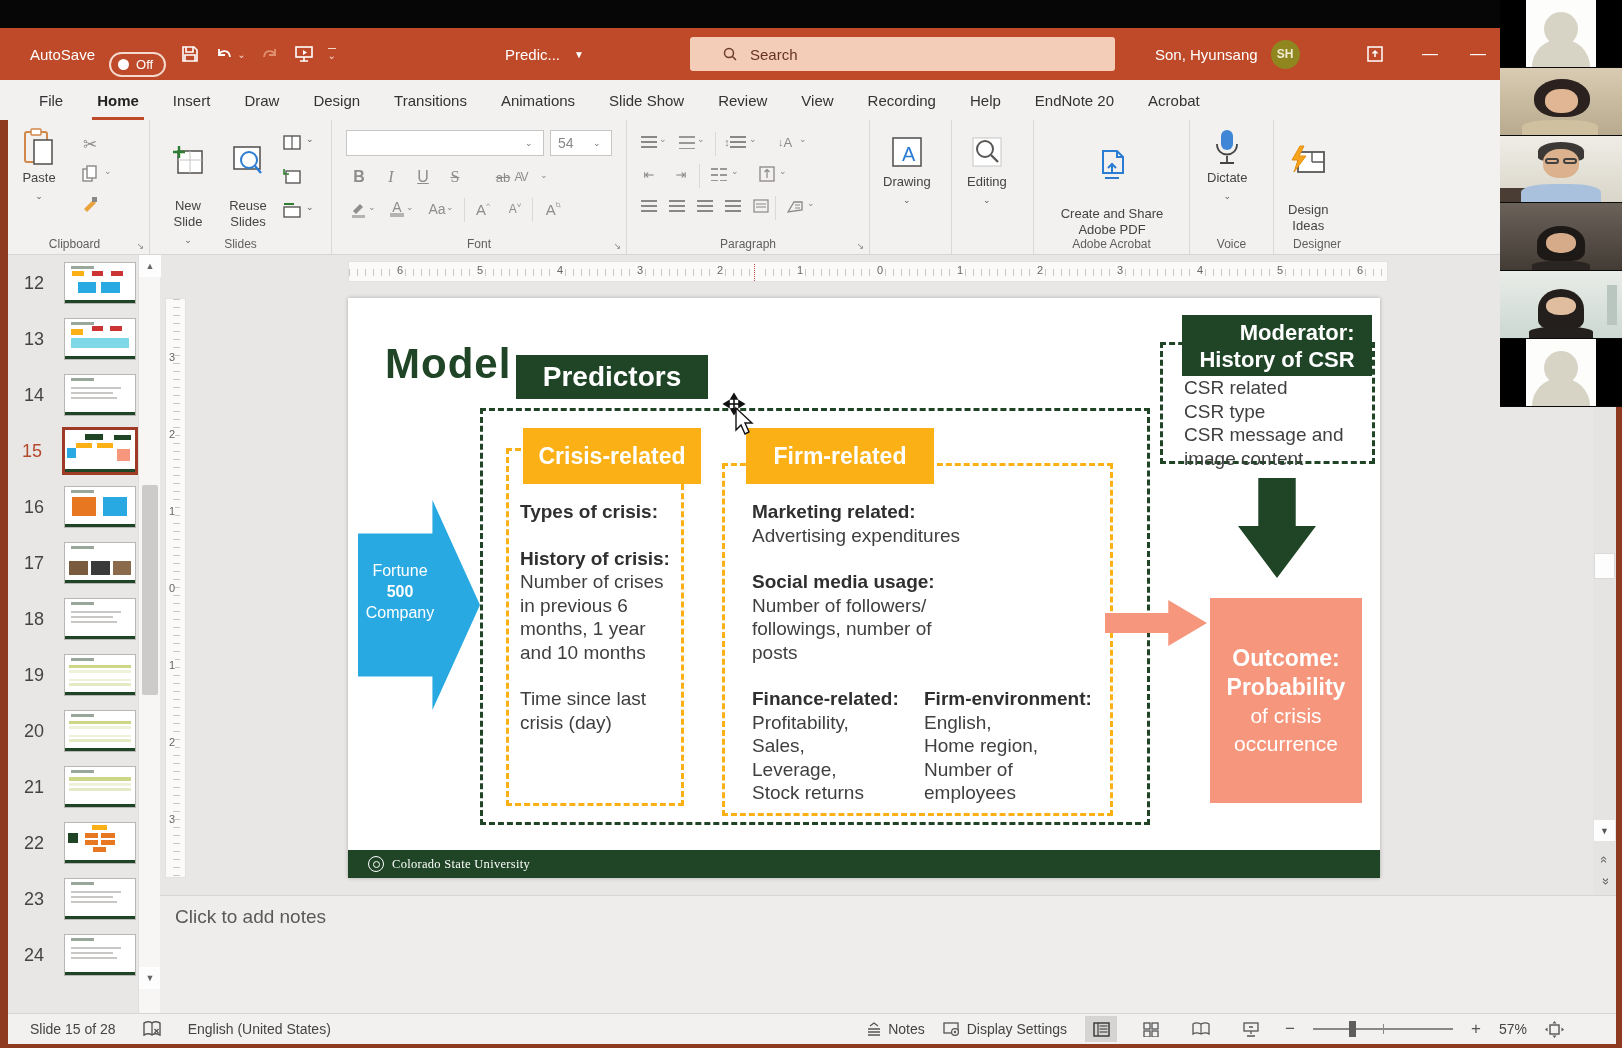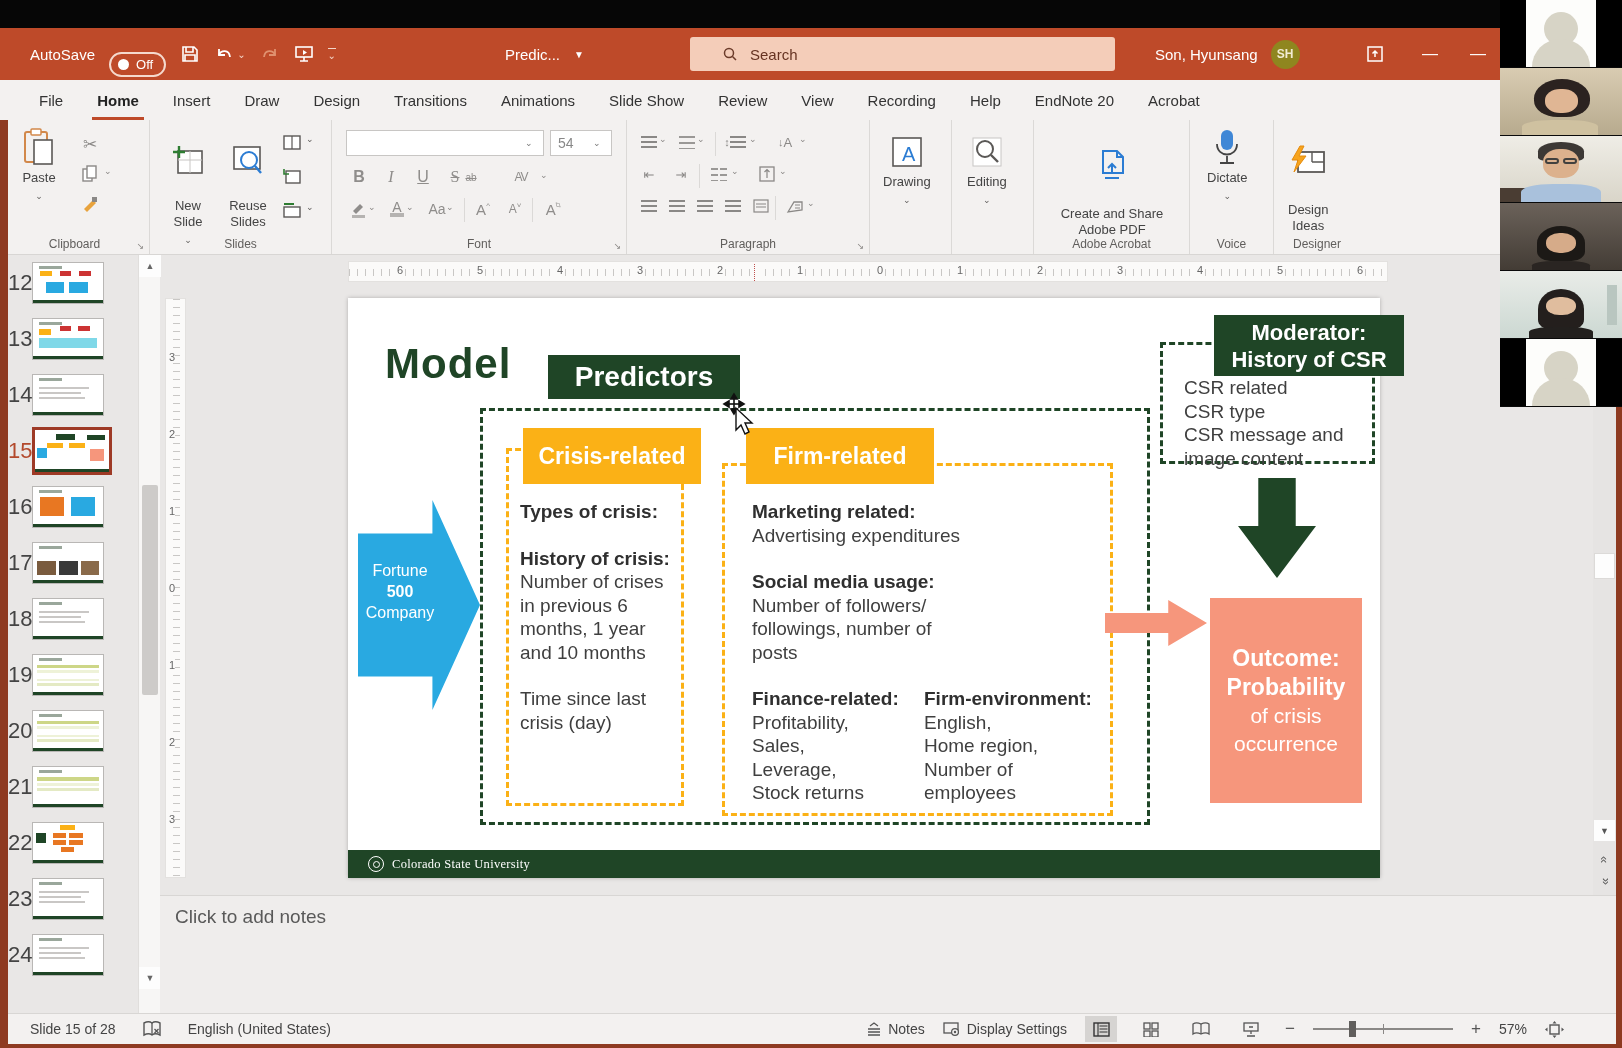--- a/index.html
+++ b/index.html
@@ -47,42 +47,42 @@
   .vdiv { position:absolute; width:1px; background:#dbd9d7; }
 
   
   .workspace { left:160px; top:255px; width:1456px; height:758px; background:#e9e7e6; }
   .lborder { left:0; top:120px; width:8px; height:924px; background:var(--c-border,#8e3a21); }
   .rborder { left:1616px; top:120px; width:6px; height:924px; background:var(--c-border,#8e3a21); }
   .bborder { left:0; top:1044px; width:1622px; height:4px; background:var(--c-border,#8e3a21); }
 
   .thumbpanel { left:8px; top:255px; width:130px; height:758px; background:#e9e7e6; overflow:hidden; }
   .titem { height:56px; display:flex; align-items:center; cursor:pointer; }
-  .tnum { width:24px; text-align:right; padding-right:6px; font-size:22px; color:#444; }
+  .tnum { width:56px; text-align:right; padding-right:20px; font-size:18px; color:#444; }
   .titem.sel .tnum { color:#b3492c; }
   .tprev { position:relative; width:72px; height:42px; background:#fff; border:1px solid #b9b7b5; overflow:hidden; }
   .titem.sel .tprev { border:3px solid var(--c-thumbsel,#9e3a26); width:80px; height:48px; }
   .tprev i { position:absolute; display:block; }
   .thumbscroll { left:138px; top:255px; width:22px; height:758px; background:#f7f6f5; border-left:1px solid #e0deDC; }
   .sbtn { position:absolute; left:0; width:22px; height:22px; background:#fdfdfd; color:#666; font-size:9px; display:flex; align-items:center; justify-content:center; cursor:pointer; }
   .sthumb { position:absolute; left:3px; width:16px; border-radius:2px; background:#cdcbc9; cursor:pointer; }
 
   .hruler { left:348px; top:261px; width:1040px; height:21px; background:#fbfaf9; border:1px solid #e3e1df;
             background-image:repeating-linear-gradient(90deg,#c9c7c5 0 1px, transparent 1px 8px); background-size:100% 7px; background-position:0 7px; background-repeat:no-repeat; }
   .hruler span { position:absolute; top:2px; font-size:11px; color:#666; background:#fbfaf9; padding:0 2px; }
   .rind { position:absolute; top:0; bottom:0; width:0; border-left:1px dotted #c0504d; }
   .vruler { left:165px; top:298px; width:21px; height:580px; background:#fbfaf9; border:1px solid #e3e1df;
             background-image:repeating-linear-gradient(#c9c7c5 0 1px, transparent 1px 8px); background-size:7px 100%; background-position:7px 0; background-repeat:no-repeat; }
   .vruler span { position:absolute; left:3px; font-size:11px; color:#666; background:#fbfaf9; }
 
   
   .slide { left:348px; top:298px; width:1032px; height:580px; background:#fff; box-shadow:0 0 4px rgba(0,0,0,.25); }
   .slide .abs { position:absolute; }
   .s-title { left:37px; top:42px; font-size:42px; font-weight:bold; color:var(--c-green,#1f4526); letter-spacing:1px; }
-  .greenbox { background:var(--c-green,#1f4526); color:#fff; font-weight:bold; display:flex; align-items:center; justify-content:center; text-align:center;margin-left:32px; }
+  .greenbox { background:var(--c-green,#1f4526); color:#fff; font-weight:bold; display:flex; align-items:center; justify-content:center; text-align:right; }
   .goldbox { background:var(--c-gold,#fbb116); color:#fff; font-weight:bold; display:flex; align-items:center; justify-content:center; }
   .dashdark { border:3px dashed var(--c-green,#1f4526); }
   .dashgold { border:3px dashed var(--c-gold,#fbb116); }
   .body-txt { font-size:19px; line-height:23.5px; color:#3f3f3f; }
   .body-txt b { color:#2f2f2f; }
   .preline { white-space:pre-line; }
   .bluearrow { left:10px; top:202px; width:122px; height:210px; background:var(--c-blue,#29a9e1);
                clip-path:polygon(0 16%, 61% 16%, 61% 0, 100% 50%, 61% 100%, 61% 84%, 0 84%); }
   .darrow { left:890px; top:180px; width:78px; height:100px; background:var(--c-green,#1f4526);
             clip-path:polygon(26% 0, 74% 0, 74% 48%, 100% 48%, 50% 100%, 0 48%, 26% 48%); }
@@ -280,21 +280,21 @@
           <span class="dd">⌄</span>
         </div>
       <div class="combo" style="left:218px;top:10px;width:62px">
           <span class="cv">54</span>
           <span class="dd">⌄</span>
         </div>
       <span class="fbtn" style="left:14px;top:44px;font-weight:bold">B</span>
       <span class="fbtn" style="left:46px;top:44px;font-style:italic;font-family:'Liberation Serif',serif">I</span>
       <span class="fbtn" style="left:78px;top:44px;text-decoration:underline">U</span>
       <span class="fbtn" style="left:110px;top:44px;text-decoration:line-through;font-family:'Liberation Serif',serif">S</span>
-      <span class="fbtn" style="left:126px;top:44px;font-size:10px;text-decoration:line-through">ab</span>
+      <span class="fbtn" style="left:158px;top:44px;font-size:13px;text-decoration:line-through">ab</span>
       <span class="fbtn" style="left:176px;top:44px;font-size:12px;letter-spacing:-1px">AV</span>
       <span style="position:absolute;left:208px;top:50px;font-size:9px;color:#8a8886">⌄</span>
       <span class="fbtn" style="left:14px;top:76px">
         <svg width="18" height="18" viewBox="0 0 18 18">
             <path d="M3 11 L10 4 L13 7 L6 14 Z" fill="#8f8d8b"></path>
             <rect x="2" y="15" width="13" height="3" fill="#b5b3b1"></rect>
           </svg>
       </span>
       <span style="position:absolute;left:36px;top:82px;font-size:9px;color:#8a8886">⌄</span>
       <span class="fbtn" style="left:52px;top:76px;flex-direction:column;font-size:14px;line-height:12px">

